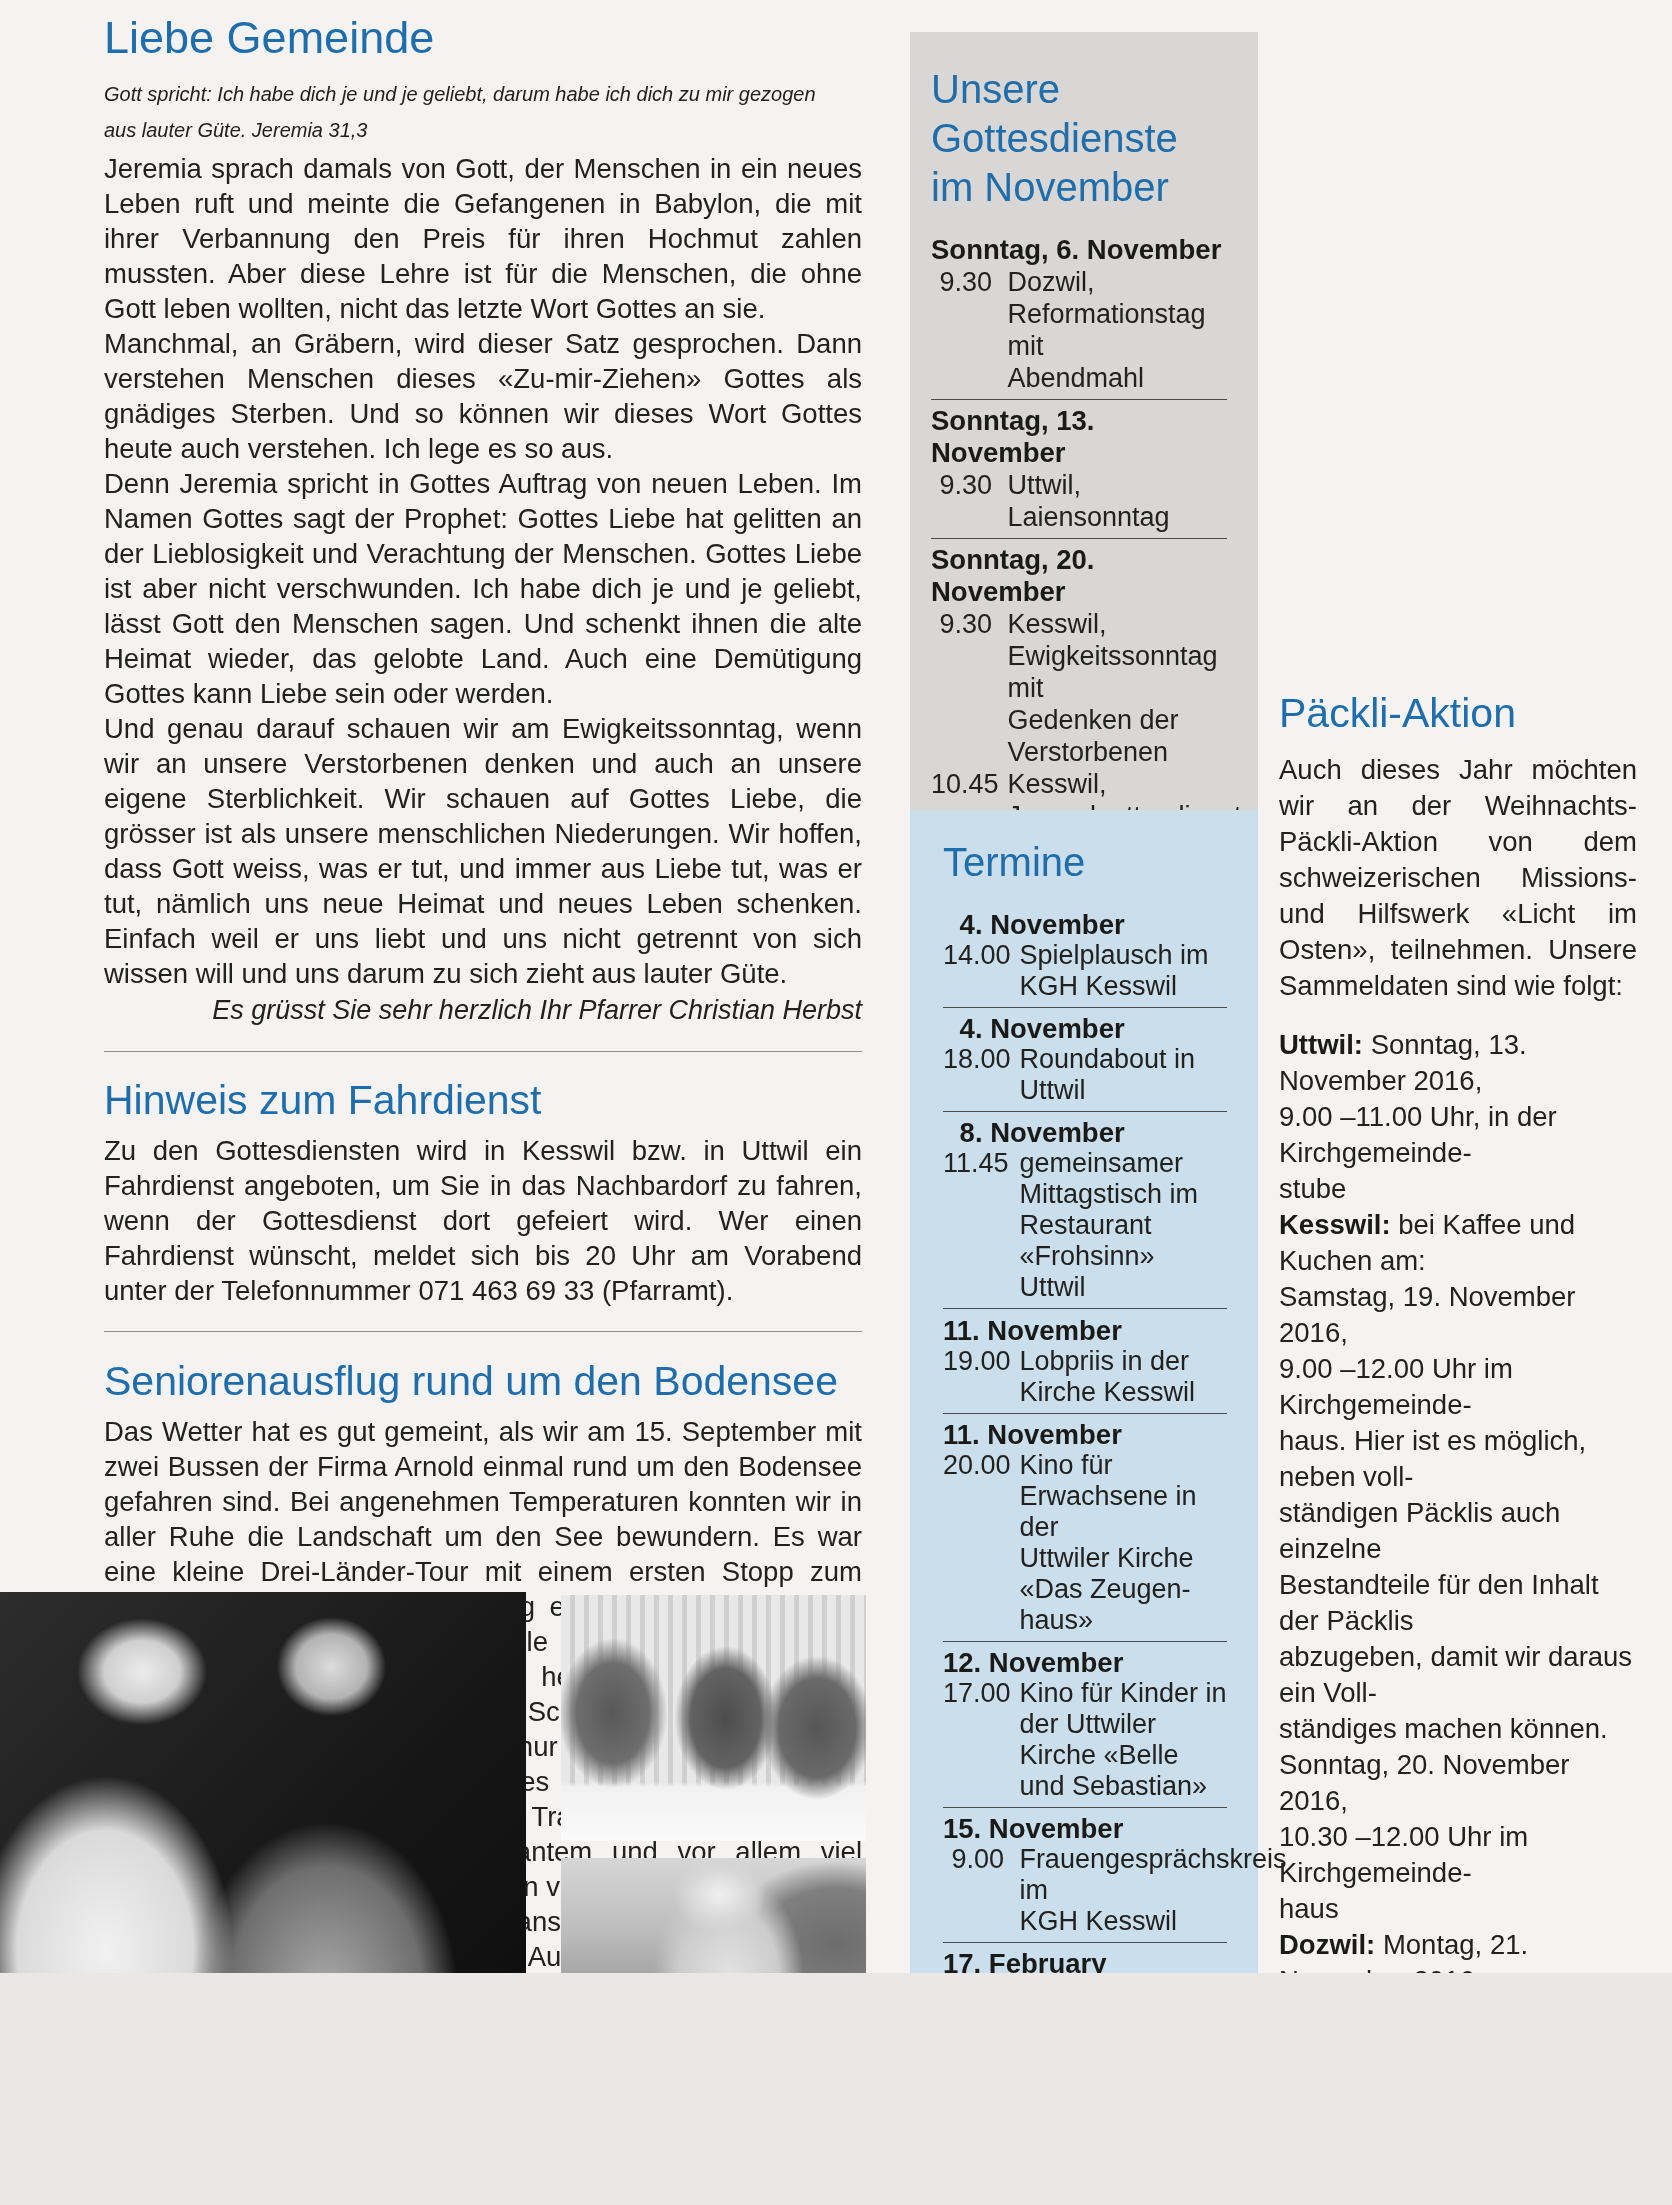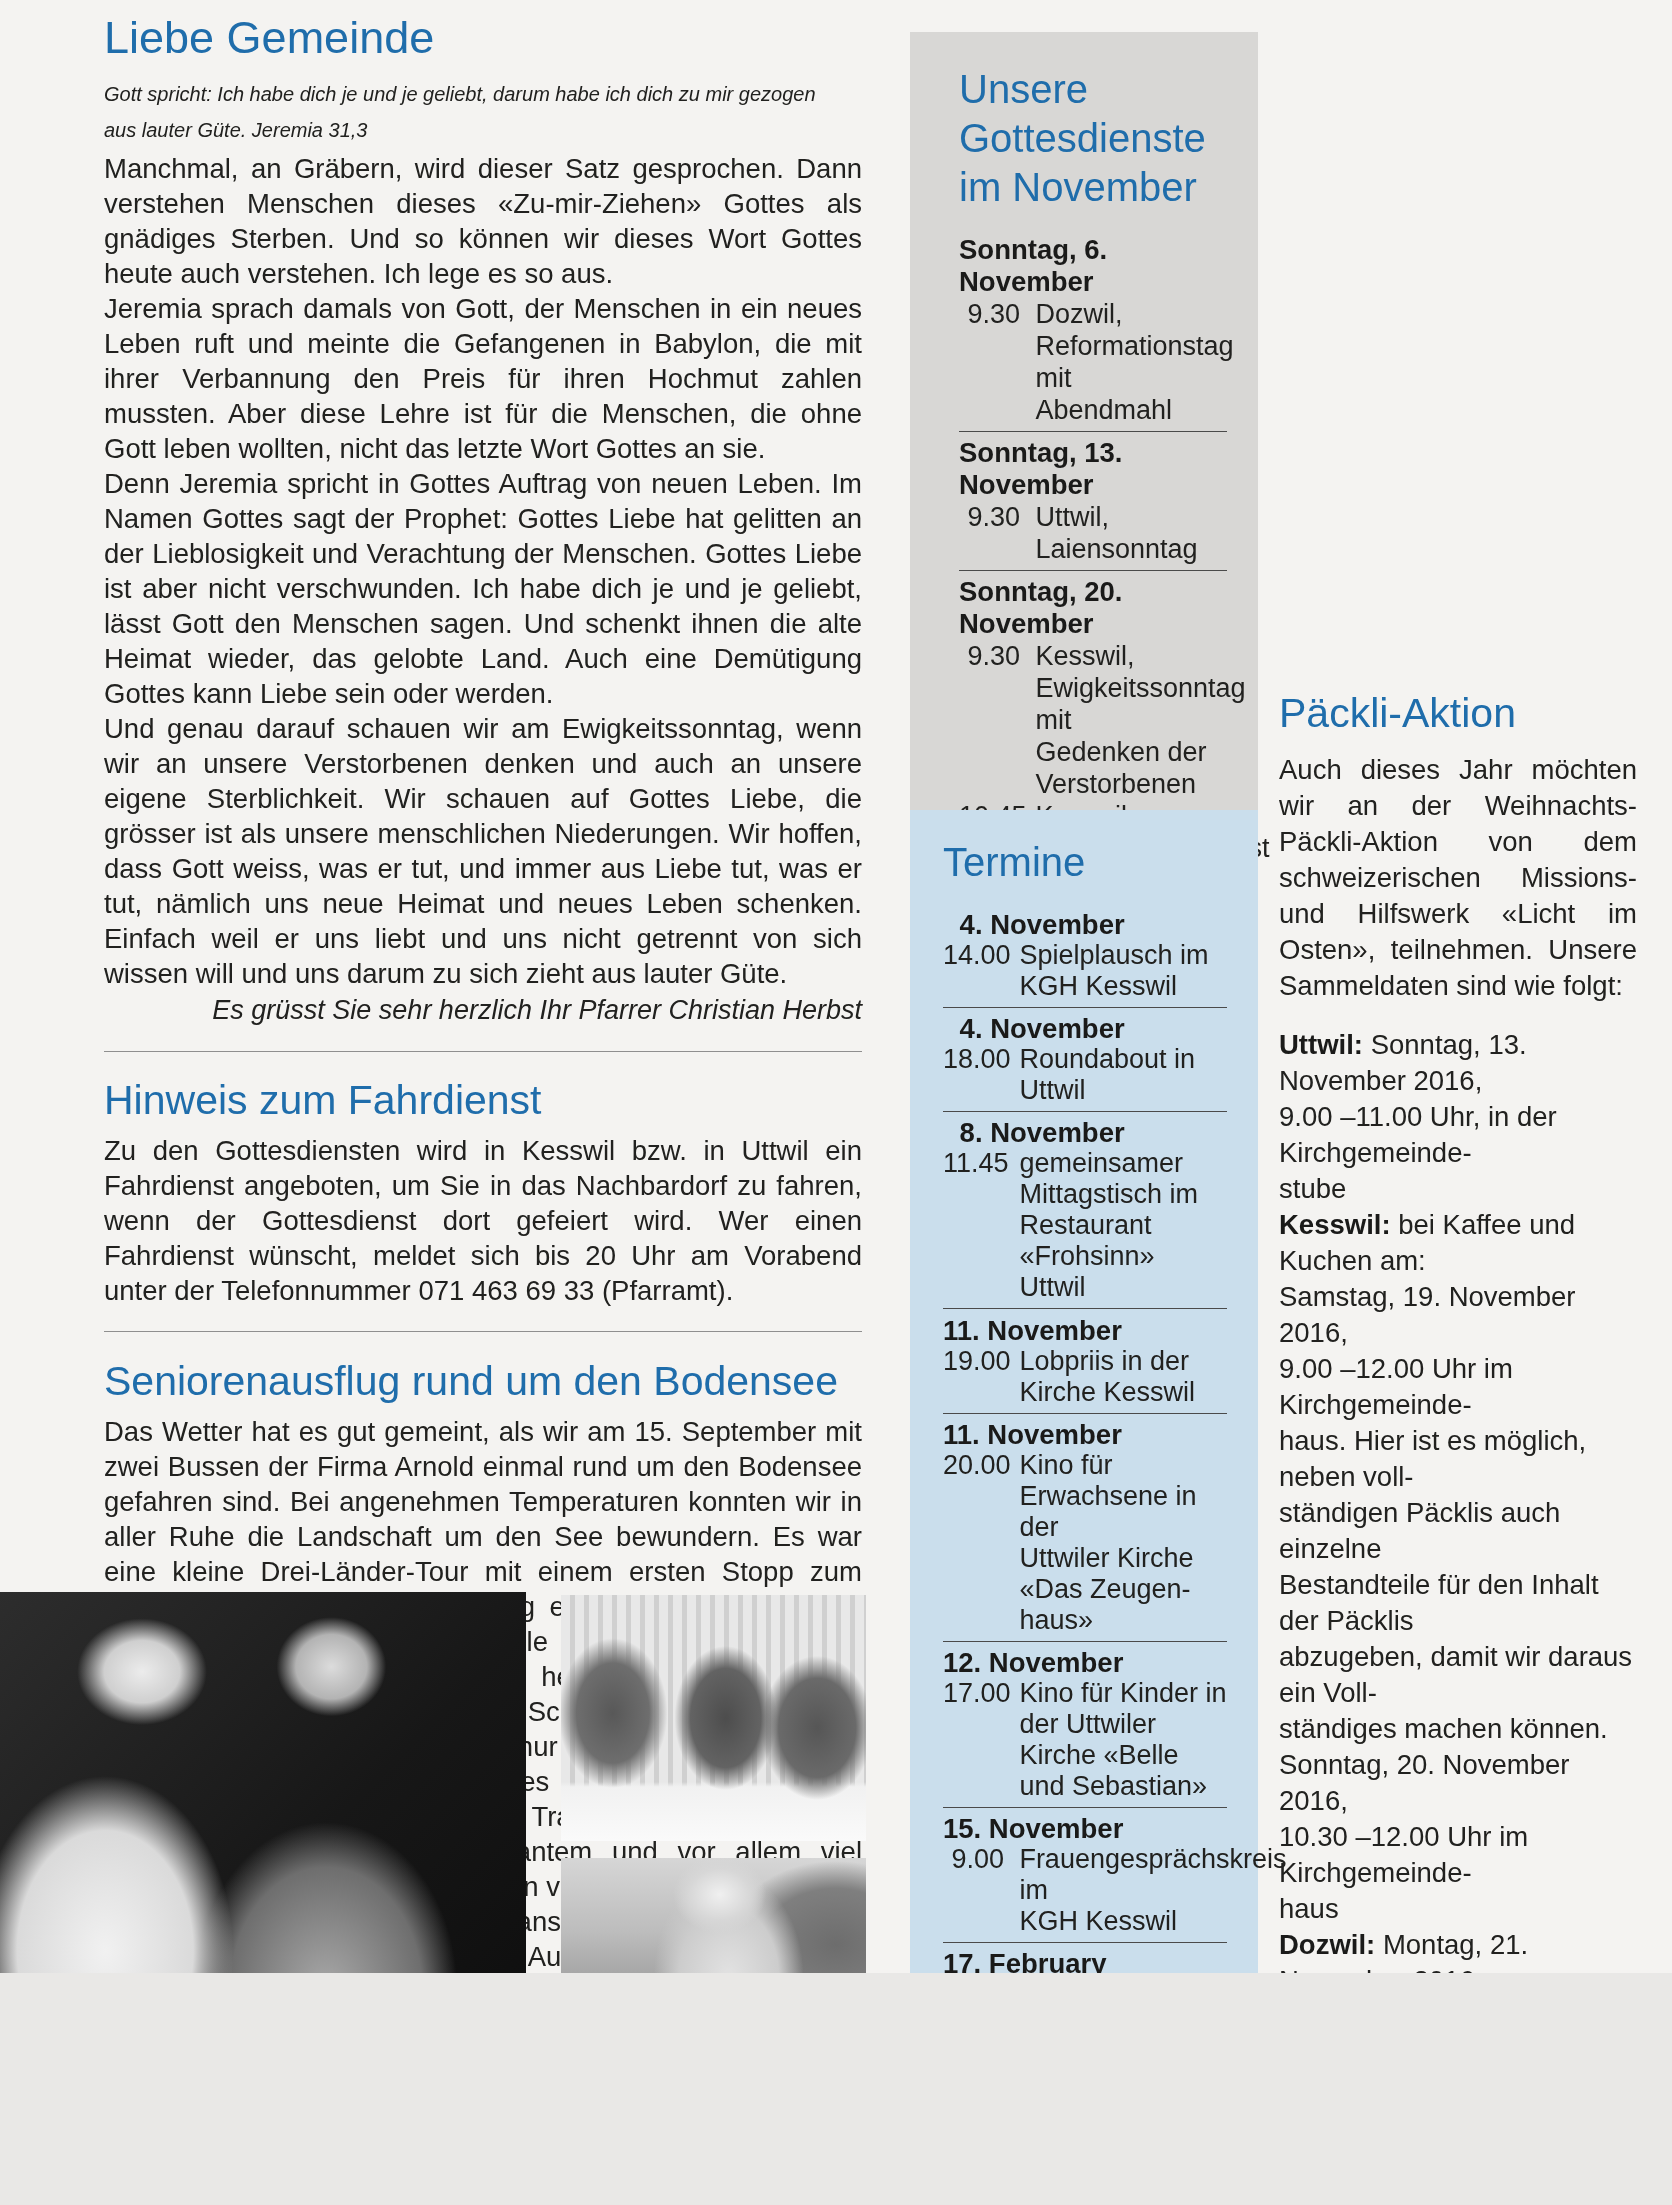--- a/index.html
+++ b/index.html
@@ -14,21 +14,21 @@
   .box-title{font-size:40px;line-height:49px;margin:0 0 22px 0;white-space:pre-line;}
   
   .col-left{position:absolute;left:104px;top:12.8px;width:758px;}
   .quote{font-style:italic;font-size:20px;line-height:36px;white-space:pre-line;margin:0 0 3.8px 0;}
   .body-p{font-size:27.5px;line-height:35px;text-align:justify;margin:0;}
   .sig{font-style:italic;font-size:27px;line-height:35px;text-align:right;margin:1.3px 0 0 0;}
   .section-rule{border:none;border-top:1.3px solid #8f8f8f;margin:23px 0 0 0;}
   .h2-block{margin-top:25.6px;margin-bottom:10.2px;}
   
   .services-box{position:absolute;left:910px;top:32px;width:348px;box-sizing:border-box;
-    background:#d8d7d5;padding:33px 31px 28px 49px;}
+    background:#d8d7d5;padding:33px 31px 28px 21px;}
   .termine-box{position:absolute;left:910px;top:810px;width:348px;box-sizing:border-box;
     background:#cadeec;padding:28px 31px 36px 33px;}
   .svc-date,.t-date{font-weight:700;font-size:27.5px;line-height:32px;color:#1a1a19;}
   .svc-row,.t-row{display:flex;font-size:27px;}
   .svc-row{line-height:32px;}
   .t-row{line-height:31px;}
   .t-date{line-height:31px;}
   .svc-time{width:61px;text-align:right;flex:none;}
   .t-time{width:61px;text-align:right;flex:none;}
   .svc-desc,.t-desc{margin-left:15.4px;white-space:pre-line;flex:1;}
@@ -74,22 +74,22 @@
 </style>
 </head>
 <body>
 
 <div class="page">
 
   <div class="col-left">
     <h1 class="h-blue h1">Liebe Gemeinde</h1>
     <p class="quote">Gott spricht: Ich habe dich je und je geliebt, darum habe ich dich zu mir gezogen
 aus lauter Güte. Jeremia 31,3</p>
+    <p class="body-p">Jeremia sprach damals von Gott, der Menschen in ein neues Leben ruft und meinte die Gefangenen in Babylon, die mit ihrer Verbannung den Preis für ihren Hochmut zahlen mussten. Aber diese Lehre ist für die Menschen, die ohne Gott leben wollten, nicht das letzte Wort Gottes an sie.</p>
     <p class="body-p">Manchmal, an Gräbern, wird dieser Satz gesprochen. Dann verstehen Menschen dieses «Zu-mir-Ziehen» Gottes als gnädiges Sterben. Und so können wir dieses Wort Gottes heute auch verstehen. Ich lege es so aus.</p>
-    <p class="body-p">Jeremia sprach damals von Gott, der Menschen in ein neues Leben ruft und meinte die Gefangenen in Babylon, die mit ihrer Verbannung den Preis für ihren Hochmut zahlen mussten. Aber diese Lehre ist für die Menschen, die ohne Gott leben wollten, nicht das letzte Wort Gottes an sie.</p>
     <p class="body-p">Denn Jeremia spricht in Gottes Auftrag von neuen Leben. Im Namen Gottes sagt der Prophet: Gottes Liebe hat gelitten an der Lieblosigkeit und Verachtung der Menschen. Gottes Liebe ist aber nicht verschwunden. Ich habe dich je und je geliebt, lässt Gott den Menschen sagen. Und schenkt ihnen die alte Heimat wieder, das gelobte Land. Auch eine Demütigung Gottes kann Liebe sein oder werden.</p>
     <p class="body-p">Und genau darauf schauen wir am Ewigkeitssonntag, wenn wir an unsere Verstorbenen denken und auch an unsere eigene Sterblichkeit. Wir schauen auf Gottes Liebe, die grösser ist als unsere menschlichen Niederungen. Wir hoffen, dass Gott weiss, was er tut, und immer aus Liebe tut, was er tut, nämlich uns neue Heimat und neues Leben schenken. Einfach weil er uns liebt und uns nicht getrennt von sich wissen will und uns darum zu sich zieht aus lauter Güte.</p>
     <p class="sig">Es grüsst Sie sehr herzlich Ihr Pfarrer Christian Herbst</p>
 
     <hr class="section-rule">
     <h2 class="h-blue h2 h2-block">Hinweis zum Fahrdienst</h2>
     <p class="body-p">Zu den Gottesdiensten wird in Kesswil bzw. in Uttwil ein Fahrdienst angeboten, um Sie in das Nachbardorf zu fahren, wenn der Gottesdienst dort gefeiert wird. Wer einen Fahrdienst wünscht, meldet sich bis 20 Uhr am Vorabend unter der Telefonnummer 071 463 69 33 (Pfarramt).</p>
 
     <hr class="section-rule">
     <h2 class="h-blue h2 h2-block">Seniorenausflug rund um den Bodensee</h2>

